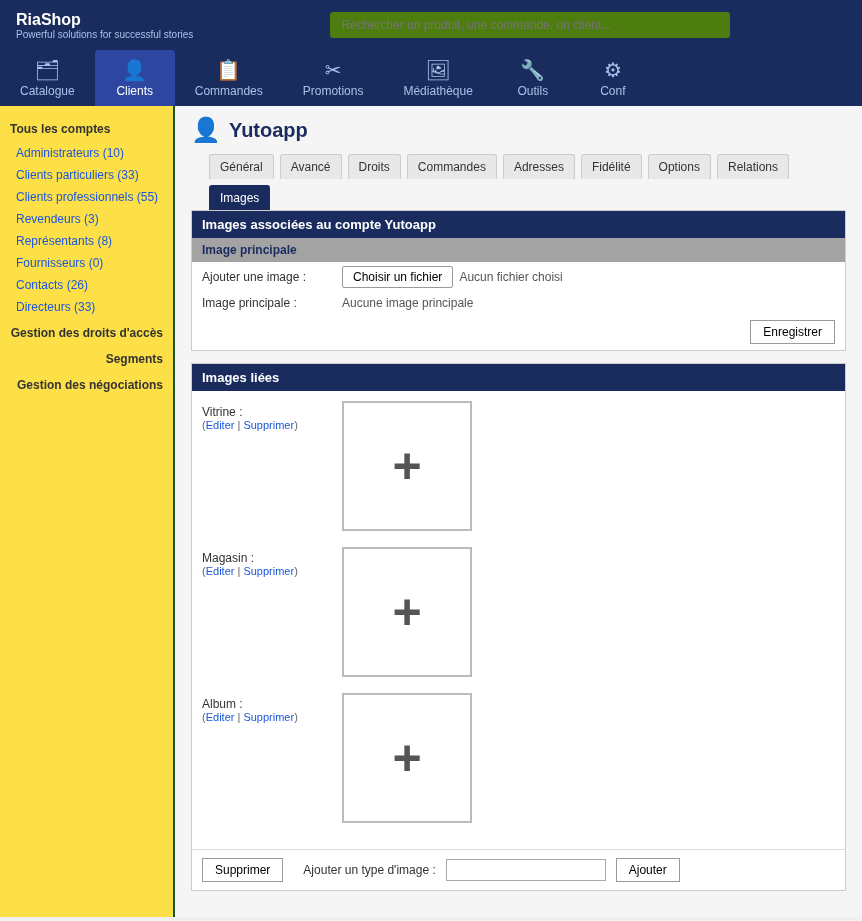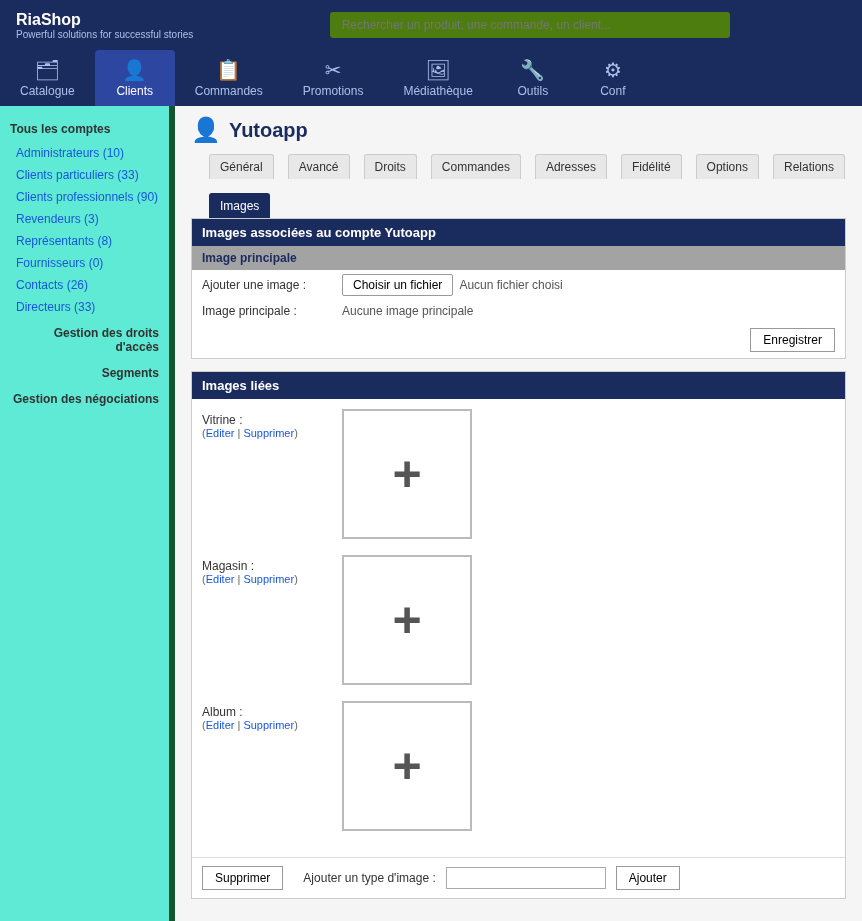--- a/index.html
+++ b/index.html
@@ -59,22 +59,22 @@
 
     
     .layout {
       display: flex;
       min-height: calc(100vh - 110px);
     }
 
     
     .sidebar {
       width: 175px;
-      background: #5eead4;
-      border-right: 6px solid #14532d;
+      background: #fde047;
+      border-right: 2px solid #14532d;
       padding: 10px 0;
       flex-shrink: 0;
     }
     .sidebar-title {
       font-weight: bold;
       font-size: 12px;
       padding: 6px 10px;
       color: #333;
     }
     .sidebar-item {
@@ -115,21 +115,21 @@
       font-size: 20px;
       font-weight: bold;
       color: #1a2b5e;
     }
     .page-title-icon { font-size: 24px; margin-right: 8px; color: #3b5bd6; }
 
     
     .content-tabs {
       display: flex;
       flex-wrap: wrap;
-      gap: 14px;
+      gap: 6px;
       margin-bottom: 0;
       padding-left: 18px;
     }
     .content-tab {
       padding: 5px 10px;
       background: #e8e8e8;
       border: 1px solid #ccc;
       border-bottom: none;
       cursor: pointer;
       font-size: 12px;
@@ -306,21 +306,21 @@
     <span>Conf</span>
   </button>
 </div>
 
 <div class="layout">
 
   <div class="sidebar">
     <div class="sidebar-title">Tous les comptes</div>
     <div class="sidebar-item">Administrateurs (10)</div>
     <div class="sidebar-item">Clients particuliers (33)</div>
-    <div class="sidebar-item">Clients professionnels (90)</div>
+    <div class="sidebar-item">Clients professionnels (55)</div>
     <div class="sidebar-item">Revendeurs (3)</div>
     <div class="sidebar-item">Représentants (8)</div>
     <div class="sidebar-item">Fournisseurs (0)</div>
     <div class="sidebar-item">Contacts (26)</div>
     <div class="sidebar-item">Directeurs (33)</div>
     <div class="sidebar-section-title">Gestion des droits d'accès</div>
     <div class="sidebar-section-title">Segments</div>
     <div class="sidebar-section-title">Gestion des négociations</div>
   </div>
 

